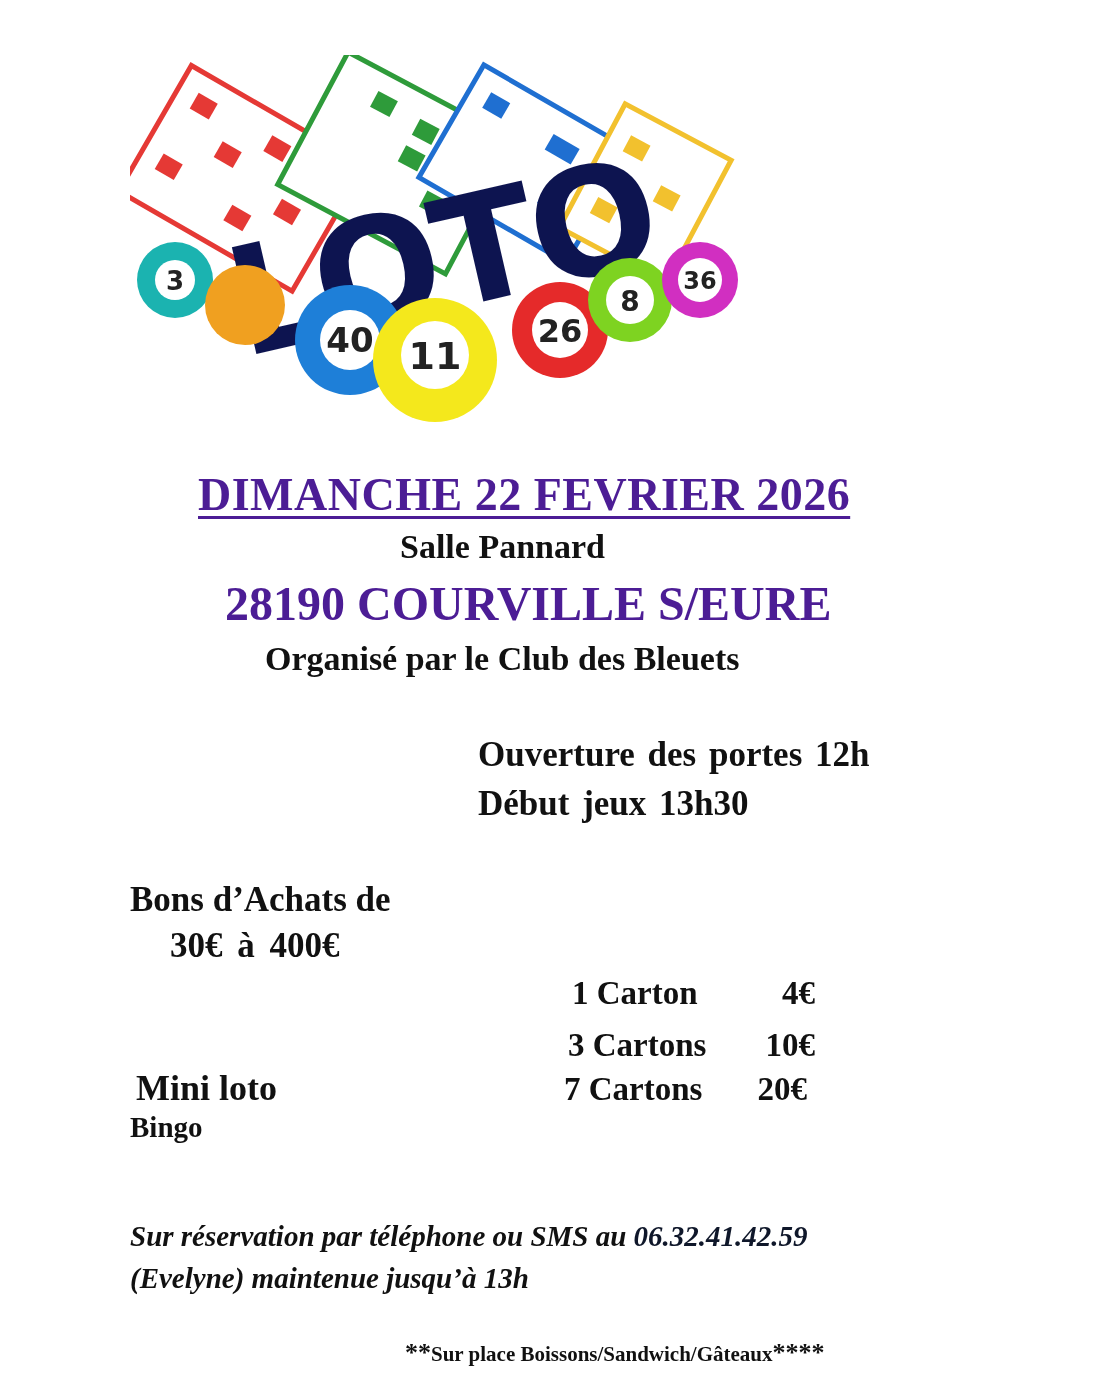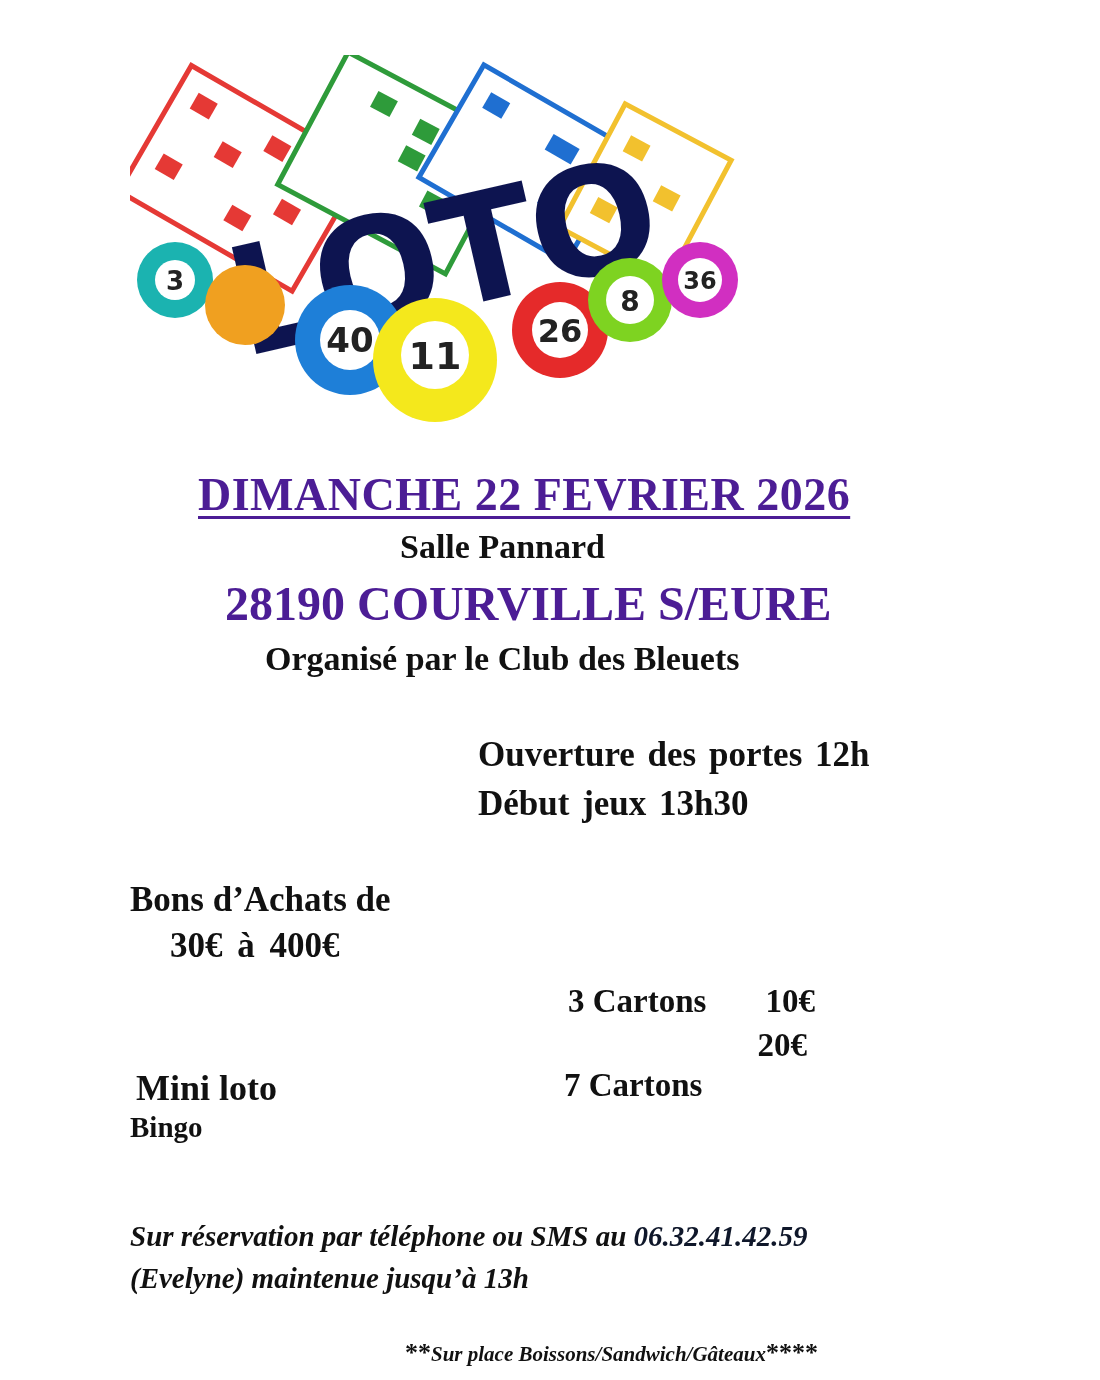--- a/index.html
+++ b/index.html
@@ -17,21 +17,21 @@
   .bons { left:130px; top:880px; font-size:35px; }
   .range { left:170px; top:926px; font-size:35px; word-spacing:6px; }
   .prices { position:absolute; left:530px; top:975px; }
   .prow { position:relative; height:44px; font-weight:bold; font-size:33px; }
   .mini { left:130px; top:1067px; font-size:36px;margin-left:6px; }
   .bingo { left:130px; top:1111px; font-size:29px; }
   .resv { left:130px; top:1220px; font-size:29px; font-style:italic; }
   .resv2 { left:130px; top:1262px; font-size:29px; font-style:italic; }
   .phone { color:#0f172a; }
   .snack { left:405px; top:1338px; font-size:26px; }
-  .snack .small { font-size:21px;font-style:italic; }
+  .snack .small { font-size:21px; }
 </style>
 </head>
 <body>
 
 <div class="logo">
   <svg width="620" height="375" viewBox="0 0 620 375">
 
     <g transform="translate(105,105) rotate(30)">
       <rect x="-85" y="-60" width="200" height="145" fill="#fff" stroke="#e53935" stroke-width="5"></rect>
       <rect x="-65" y="-40" width="22" height="18" fill="#e53935"></rect>
@@ -90,26 +90,30 @@
 <div class="abs purple city">28190 COURVILLE S/EURE</div>
 <div class="abs org">Organisé par le Club des Bleuets</div>
 
 <div class="abs open">Ouverture  des portes 12h</div>
 <div class="abs start">Début jeux  13h30</div>
 
 <div class="abs bons">Bons d’Achats de</div>
 <div class="abs range">30€  à  400€</div>
 
 <div class="prices">
+  <div class="prow" style="width:285px;">
+    <span style="position:absolute;left:42px;">1 Carton</span>
+    <span style="position:absolute;right:0;">4€</span>
+  </div>
   <div class="prow" style="width:285px;margin-top:8px;">
     <span style="position:absolute;left:38px;">3 Cartons</span>
     <span style="position:absolute;right:0;">10€</span>
   </div>
   <div class="prow" style="width:280px;">
-    <span style="position:absolute;left:34px;margin-top:40px;">7 Cartons</span>
+    <span style="position:absolute;left:34px;">7 Cartons</span>
     <span style="position:absolute;right:3px;text-align:center;">20€</span>
   </div>
 </div>
 
 <div class="abs mini">Mini loto</div>
 <div class="abs bingo">Bingo</div>
 
 <div class="abs resv"><span>Sur réservation par téléphone ou SMS au </span><span class="phone">06.32.41.42.59</span></div>
 <div class="abs resv2">(Evelyne) maintenue jusqu’à 13h</div>
 

